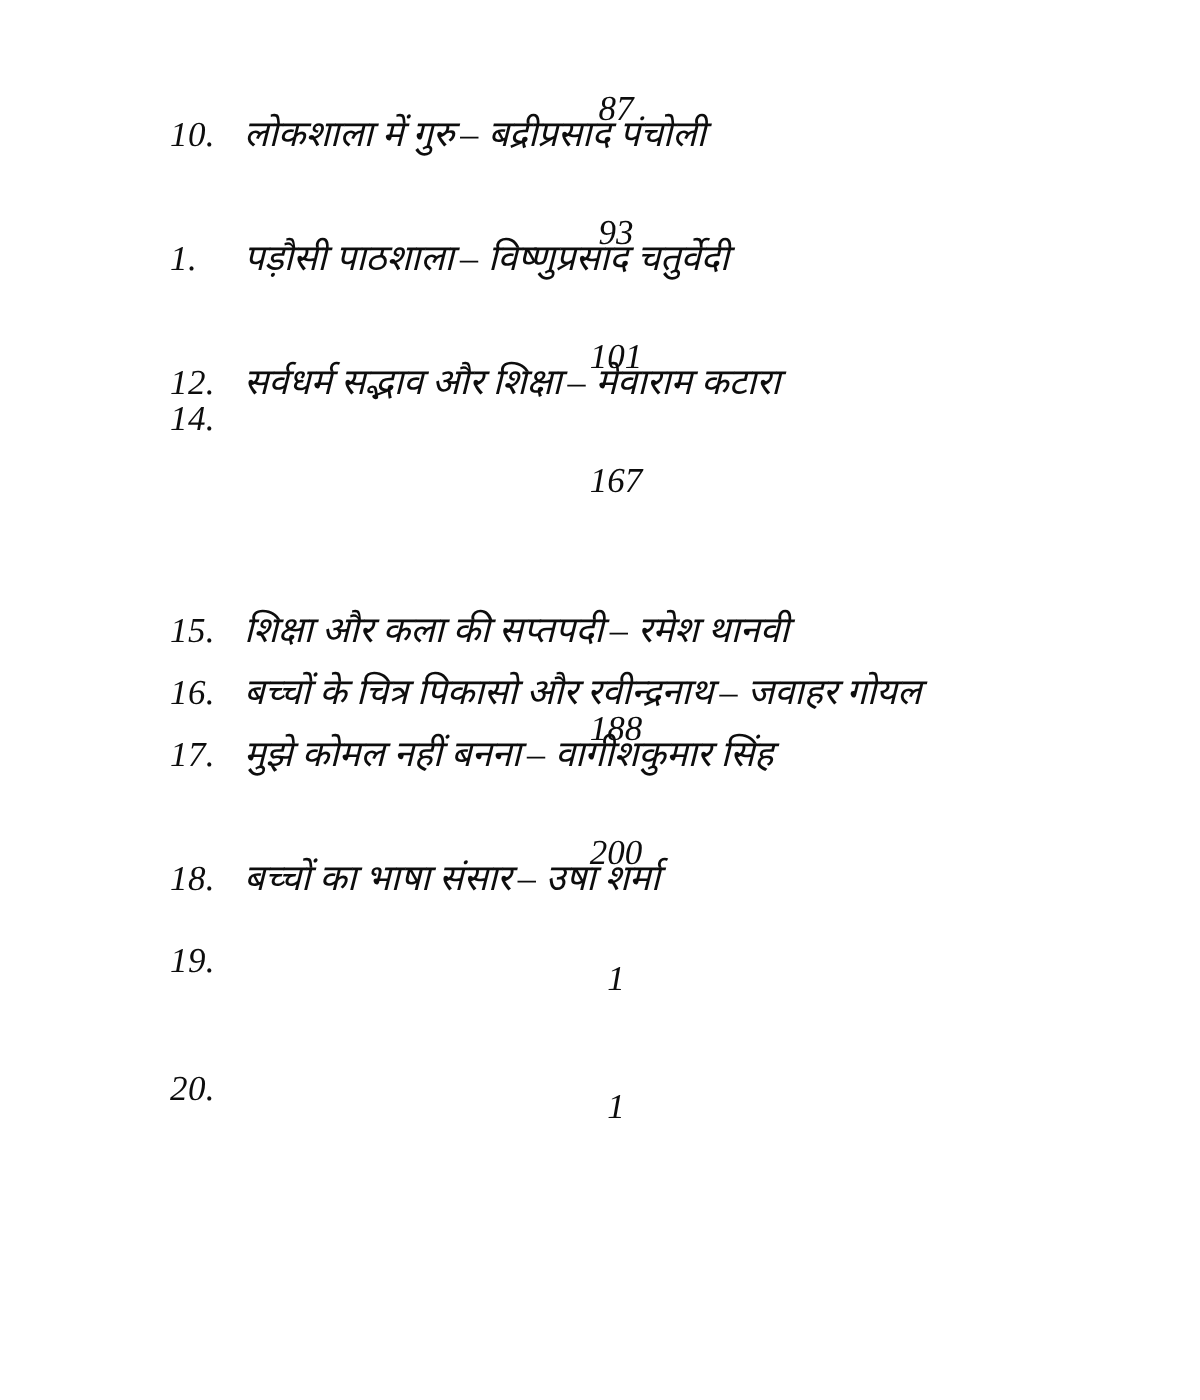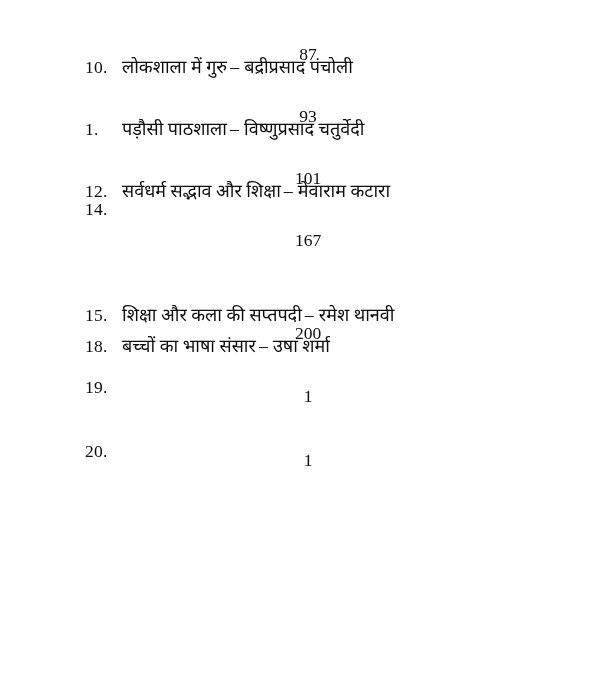--- a/index.html
+++ b/index.html
@@ -19,20 +19,21 @@
     width: 600px;
     height: 700px;
     box-sizing: border-box;
     padding: 8px 0 0 0;
     background: #ffffff;
   }
   .toc-list {
     list-style: none;
     margin: 0;
     padding: 0;
+    font-style: italic;
   }
   .toc-entry {
     position: relative;
     margin: 0;
     padding: 0;
   }
   .entry-line {
     display: flex;
     align-items: baseline;
     height: 31px;
@@ -123,20 +124,33 @@
           <span class="pagenum">167</span>
         </div>
       </li>
       <li class="toc-entry">
         <div class="entry-line">
           <span class="entry-num">15.</span>
           <span class="entry-text"><span>शिक्षा और कला की सप्तपदी</span><span class="sep">–</span><span class="entry-author">रमेश थानवी</span></span>
         </div>
       </li>
       <li class="toc-entry">
+        <div class="entry-line">
+          <span class="entry-num">16.</span>
+          <span class="entry-text"><span>बच्चों के चित्र पिकासो और रवीन्द्रनाथ</span><span class="sep">–</span><span class="entry-author">जवाहर गोयल</span></span>
+        </div>
+      </li>
+      <li class="toc-entry">
+        <div class="entry-line">
+          <span class="entry-num">17.</span>
+          <span class="entry-text"><span>मुझे कोमल नहीं बनना</span><span class="sep">–</span><span class="entry-author">वागीशकुमार सिंह</span></span>
+        </div>
+        <div class="entry-page">
+          <span class="pagenum">188</span>
+        </div>
       </li>
       <li class="toc-entry">
         <div class="entry-line">
           <span class="entry-num">18.</span>
           <span class="entry-text"><span>बच्चों का भाषा संसार</span><span class="sep">–</span><span class="entry-author">उषा शर्मा</span></span>
         </div>
         <div class="entry-page">
           <span class="pagenum">200</span>
         </div>
       </li>

